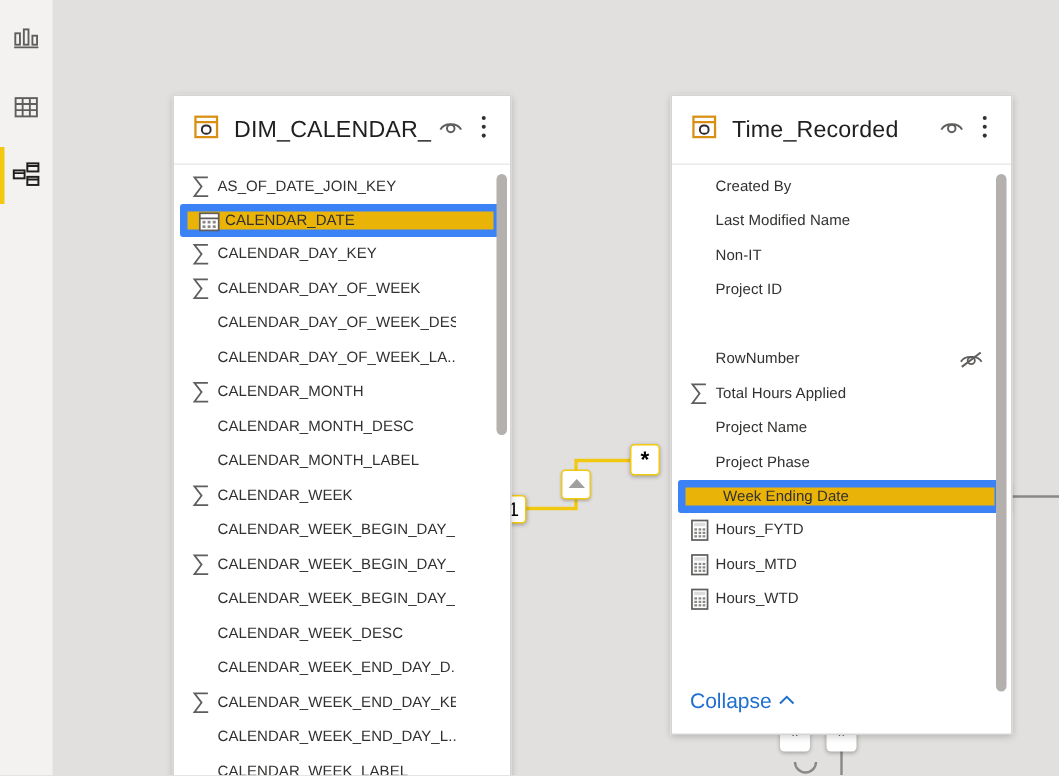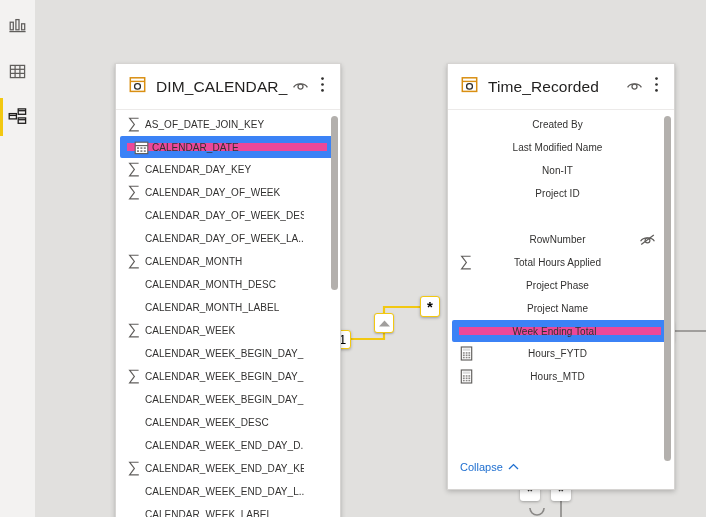--- a/index.html
+++ b/index.html
@@ -112,22 +112,22 @@
     overflow: hidden;
   }
   .fld {
     position: relative;
     display: flex; align-items: center;
     height: 23px;
     padding-left: 8px;
     padding-right: 18px;
   }
   .fld.sel {
-    background: #ec4899;
-    border: 7px solid #3b82f6;
+    background: #eab308;
+    border: 5px solid #3b82f6;
     border-radius: 2px;
     margin: 0 6px 0 4px;
     padding-left: 4px;
     height: 22px;
   }
   .fld-ico {
     flex: 0 0 auto;
     width: 21px; height: 16px;
     display: flex; align-items: center; justify-content: center;
   }
@@ -143,21 +143,21 @@
     flex: 0 0 auto;
     width: 18px; height: 14px;
     display: flex; align-items: center; justify-content: center;
   }
   .collapse-row {
     display: flex; align-items: center;
     height: 24px;
     padding-left: 12px;
   }
   .collapse-lbl {
-    font-size: 11px;
+    font-size: 14px;
     color: #1f6fd0;
   }
   .collapse-chev { margin-left: 5px; display: flex; align-items: center; }
 
   
   .vbar {
     position: absolute;
     width: 7px;
     background: #b3b0ad;
     border-radius: 4px;
@@ -450,21 +450,21 @@
           <span>
             <svg width="5" height="17" viewBox="0 0 5 17">
               <circle cx="2.5" cy="2.6" r="1.35" fill="#323130"></circle>
               <circle cx="2.5" cy="8.5" r="1.35" fill="#323130"></circle>
               <circle cx="2.5" cy="14.4" r="1.35" fill="#323130"></circle>
             </svg>
           </span>
         </div>
       </div>
 
-      <div class="tbl-body" id="body-1" style="height:345px; padding-top:3px;text-align:center;">
+      <div class="tbl-body" id="body-1" style="height:345px; padding-top:3px;">
           <div class="fld">
             <span class="fld-ico"></span>
             <span class="fld-name">Created By</span>
             <span class="fld-tail"></span>
           </div>
           <div class="fld">
             <span class="fld-ico"></span>
             <span class="fld-name">Last Modified Name</span>
             <span class="fld-tail"></span>
           </div>
@@ -497,31 +497,31 @@
             <span class="fld-ico">
               <svg width="13" height="15" viewBox="0 0 13 15">
                 <polyline points="10.6,1.2 1.6,1.2 6.4,7.4 1.6,13.8 10.8,13.8" fill="none" stroke="#605e5c" stroke-width="1.15" stroke-linejoin="miter"></polyline>
               </svg>
             </span>
             <span class="fld-name">Total Hours Applied</span>
             <span class="fld-tail"></span>
           </div>
           <div class="fld">
             <span class="fld-ico"></span>
+            <span class="fld-name">Project Name</span>
+            <span class="fld-tail"></span>
+          </div>
+          <div class="fld">
+            <span class="fld-ico"></span>
             <span class="fld-name">Project Phase</span>
             <span class="fld-tail"></span>
           </div>
-          <div class="fld">
-            <span class="fld-ico"></span>
-            <span class="fld-name">Project Name</span>
-            <span class="fld-tail"></span>
-          </div>
           <div class="fld sel">
             <span class="fld-ico"></span>
-            <span class="fld-name">Week Ending Total</span>
+            <span class="fld-name">Week Ending Date</span>
             <span class="fld-tail"></span>
           </div>
           <div class="fld">
             <span class="fld-ico">
               <svg width="13" height="15" viewBox="0 0 13 15">
                 <rect x="1.3" y="1" width="10.4" height="13" fill="#fff" stroke="#605e5c" stroke-width="1.15"></rect>
                 <rect x="2.8" y="2.5" width="7.4" height="2.3" fill="#dcdcdc"></rect>
                 <g fill="#8a8886">
                   <rect x="2.9" y="6.2" width="1.8" height="1.5"></rect>
                   <rect x="5.7" y="6.2" width="1.8" height="1.5"></rect>
@@ -552,20 +552,41 @@
                   <rect x="8.4" y="8.5" width="1.8" height="1.5"></rect>
                   <rect x="2.9" y="10.8" width="1.8" height="1.5"></rect>
                   <rect x="5.7" y="10.8" width="1.8" height="1.5"></rect>
                   <rect x="8.4" y="10.8" width="1.8" height="1.5"></rect>
                 </g>
               </svg>
             </span>
             <span class="fld-name">Hours_MTD</span>
             <span class="fld-tail"></span>
           </div>
+          <div class="fld">
+            <span class="fld-ico">
+              <svg width="13" height="15" viewBox="0 0 13 15">
+                <rect x="1.3" y="1" width="10.4" height="13" fill="#fff" stroke="#605e5c" stroke-width="1.15"></rect>
+                <rect x="2.8" y="2.5" width="7.4" height="2.3" fill="#dcdcdc"></rect>
+                <g fill="#8a8886">
+                  <rect x="2.9" y="6.2" width="1.8" height="1.5"></rect>
+                  <rect x="5.7" y="6.2" width="1.8" height="1.5"></rect>
+                  <rect x="8.4" y="6.2" width="1.8" height="1.5"></rect>
+                  <rect x="2.9" y="8.5" width="1.8" height="1.5"></rect>
+                  <rect x="5.7" y="8.5" width="1.8" height="1.5"></rect>
+                  <rect x="8.4" y="8.5" width="1.8" height="1.5"></rect>
+                  <rect x="2.9" y="10.8" width="1.8" height="1.5"></rect>
+                  <rect x="5.7" y="10.8" width="1.8" height="1.5"></rect>
+                  <rect x="8.4" y="10.8" width="1.8" height="1.5"></rect>
+                </g>
+              </svg>
+            </span>
+            <span class="fld-name">Hours_WTD</span>
+            <span class="fld-tail"></span>
+          </div>
         </div>
 
       <div class="collapse-row">
         <span class="collapse-lbl">Collapse</span>
         <span class="collapse-chev">
           <svg width="11" height="8" viewBox="0 0 11 8">
             <polyline points="1,6 5.5,1.6 10,6" fill="none" stroke="#1f6fd0" stroke-width="1.35"></polyline>
           </svg>
         </span>
       </div>

